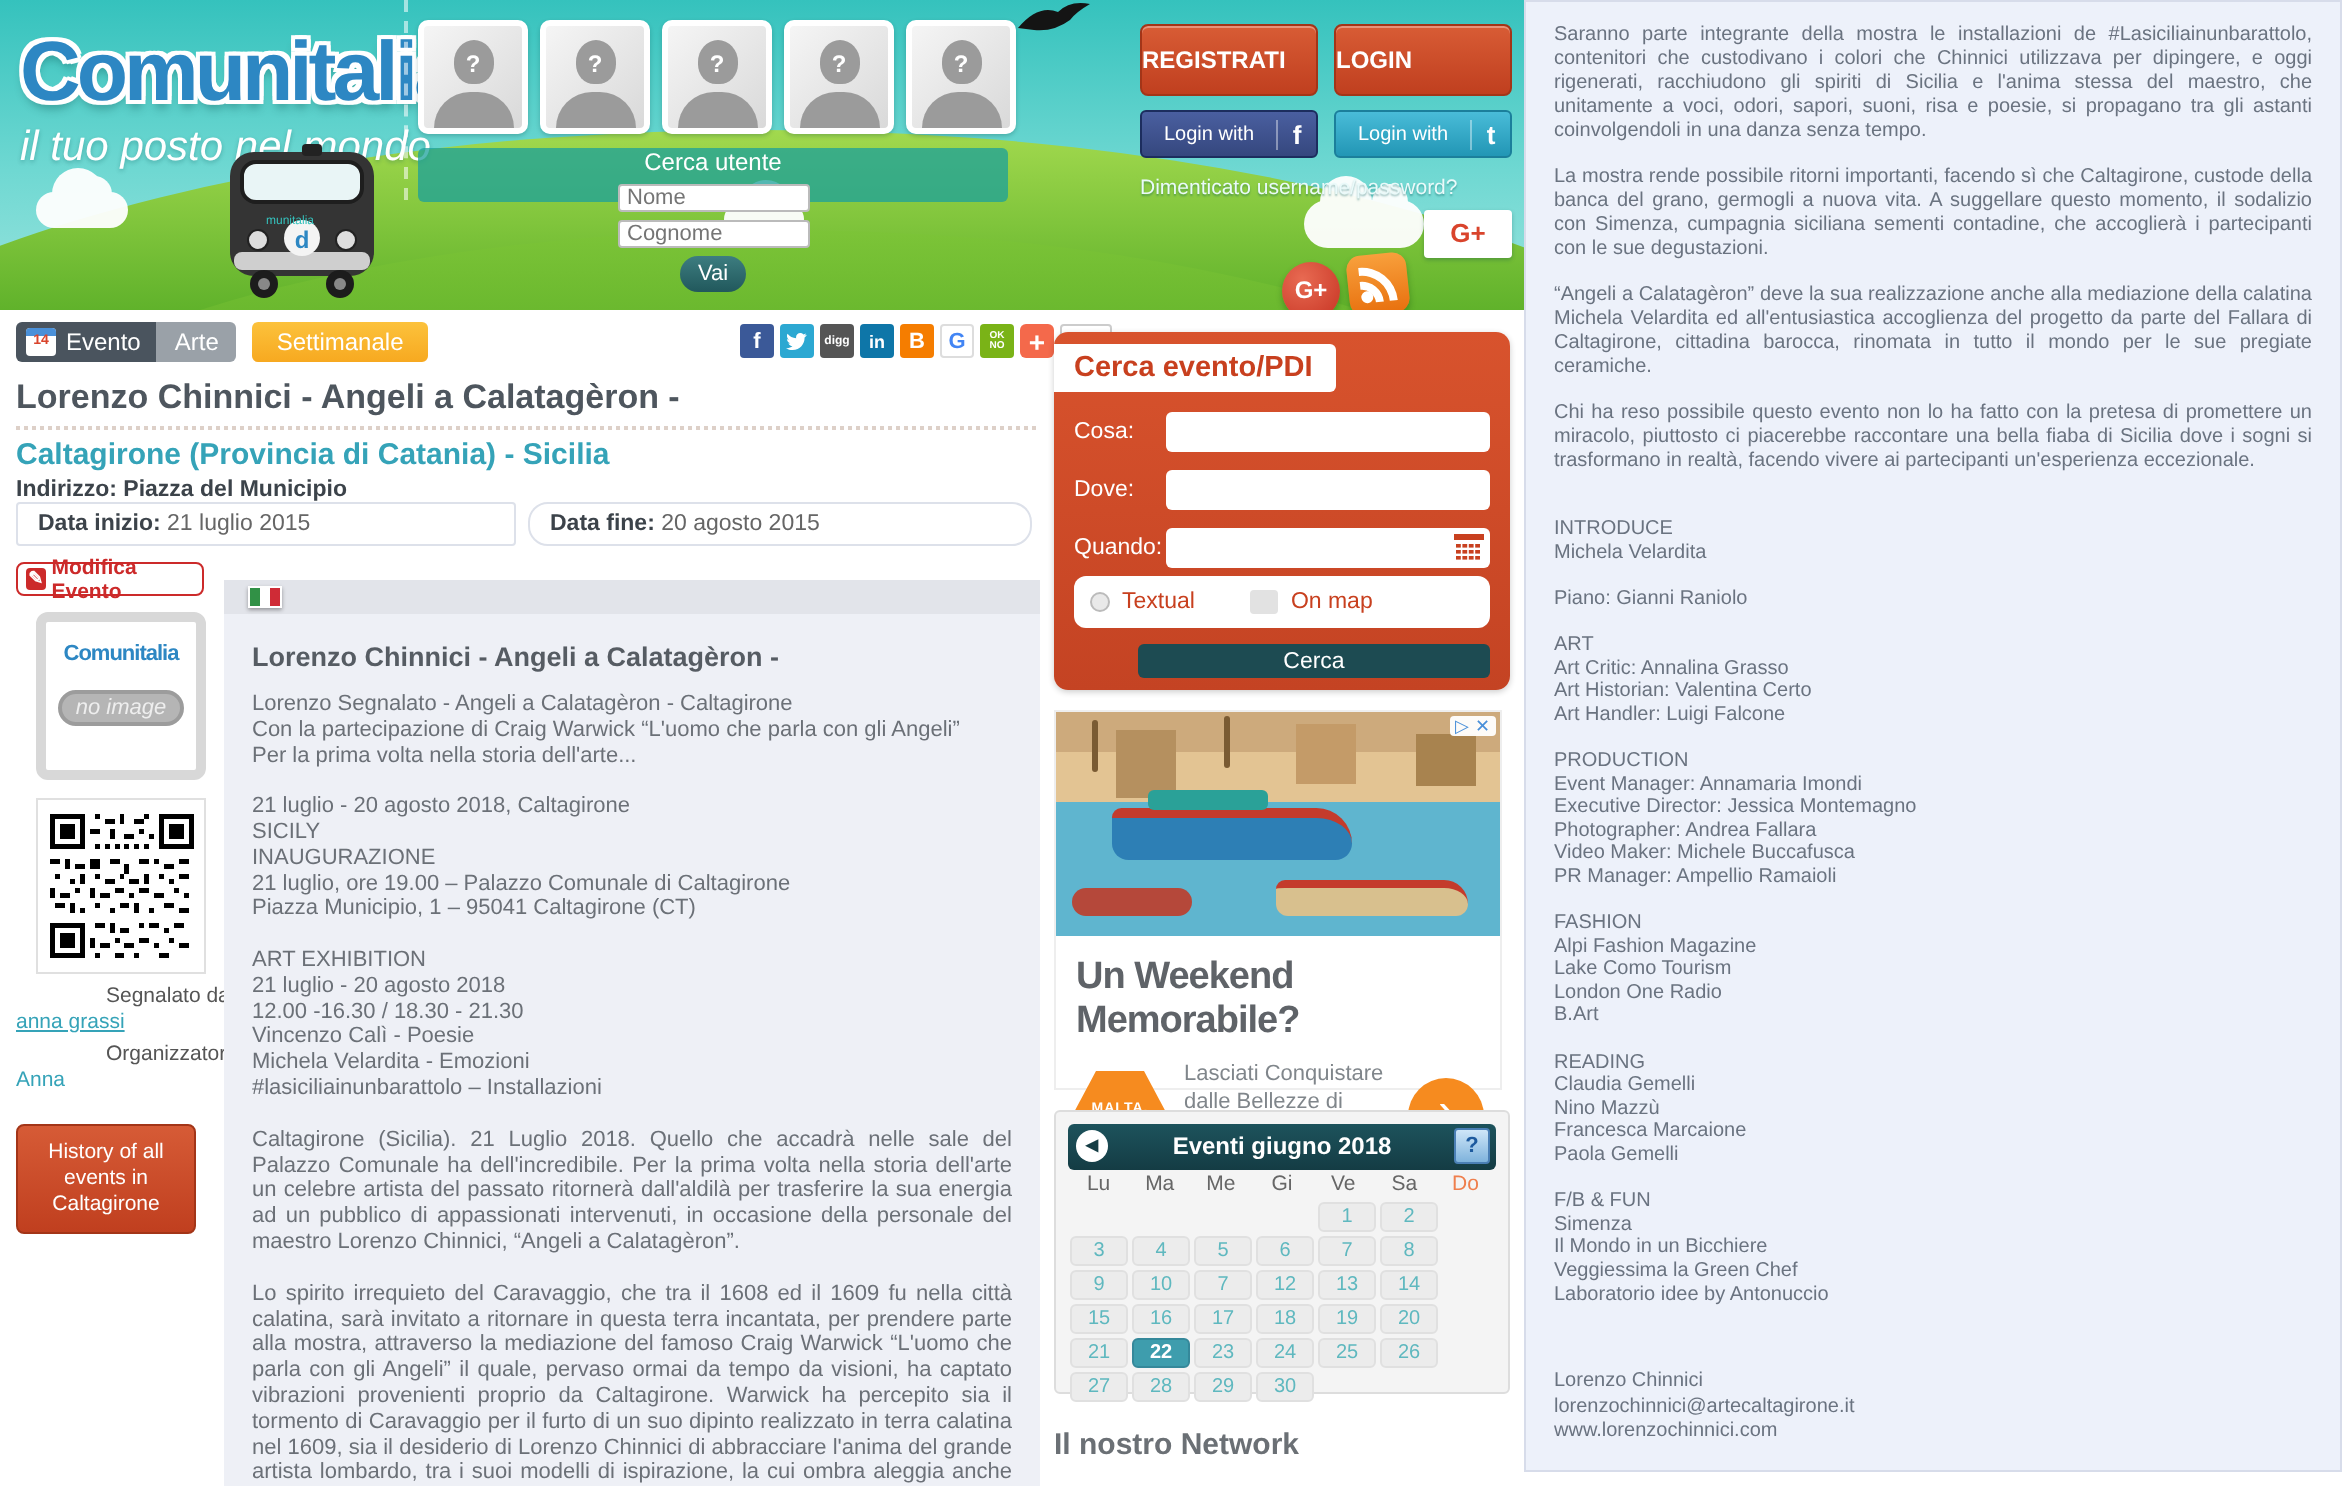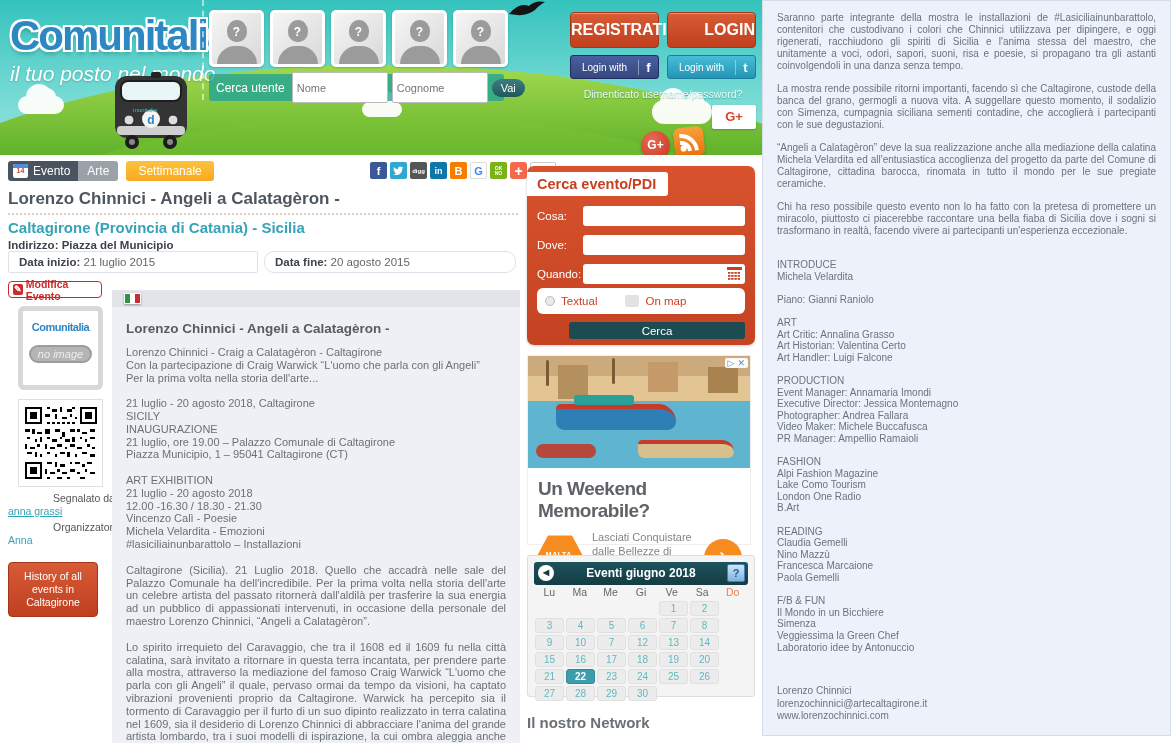--- a/index.html
+++ b/index.html
@@ -27,39 +27,39 @@
   .avatars { position:absolute; left:209px; top:10px; display:flex; gap:6px; }
   .avatar { width:55px; height:57px; background:linear-gradient(135deg,#f5f5f5,#d9d9d9);
             border:3px solid #fff; border-radius:5px; position:relative; box-shadow:0 1px 2px rgba(0,60,60,.25); }
   .avatar .head { position:absolute; left:50%; top:7px; transform:translateX(-50%);
                   width:20px; height:22px; background:#9b9b9b; border-radius:50% 50% 45% 45%; }
   .avatar .body { position:absolute; left:50%; bottom:0; transform:translateX(-50%);
                   width:40px; height:18px; background:#9b9b9b; border-radius:18px 18px 0 0; }
   .avatar .q { position:absolute; left:50%; top:12px; transform:translateX(-50%);
                color:#fff; font-size:12px; font-weight:bold; }
   .usearch { position:absolute; left:209px; top:74px; width:295px; height:27px; background:rgba(27,160,155,.75);
-             border-radius:3px; display:flex; align-items:center; padding:0 4px; gap:4px; }
+             border-radius:3px; display:flex; align-items:center; padding:0 4px; gap:4px;flex-direction:column; }
   .usearch-label { color:#fff; font-size:12px; padding:0 3px; white-space:nowrap; }
   .usearch input { width:96px; height:31px; border:1px solid #bbb; border-radius:2px; font-size:11px; padding:0 4px;
                    font-family:"Liberation Sans", sans-serif; color:#444; }
   .vai-btn { background:linear-gradient(#3d7d80,#21585c); color:#fff; font-size:11px; border:none;
              border-radius:9px; padding:3px 9px; cursor:pointer; }
   .bird { position:absolute; left:505px; top:0; }
   .auth { position:absolute; left:570px; top:12px; width:186px; }
-  .btn-red { display:inline-block; width:89px; height:36px; line-height:34px; text-align:right;
+  .btn-red { display:inline-block; width:89px; height:36px; line-height:34px; text-align:left;
              background:linear-gradient(#d85c35,#c03f1f); border:1px solid #a33518; border-radius:4px;
-             color:#fff; font-size:16px; font-weight:bold; cursor:pointer; box-shadow:inset 0 1px 0 rgba(255,255,255,.35); }
+             color:#fff; font-size:12px; font-weight:bold; cursor:pointer; box-shadow:inset 0 1px 0 rgba(255,255,255,.35); }
   .login-with { margin-top:7px; display:flex; justify-content:space-between; }
   .lw-btn { width:89px; height:24px; border-radius:3px; display:flex; align-items:center; cursor:pointer;
             color:#fff; font-size:10px; }
   .lw-fb { background:linear-gradient(#4a5fa0,#35477e); border:1px solid #1c2d5e; }
   .lw-tw { background:linear-gradient(#49bcd8,#2296b5); border:1px solid #1b7f9b; }
   .lw-label { flex:1; text-align:center; }
   .lw-ico { width:20px; text-align:center; border-left:1px solid rgba(255,255,255,.4); font-weight:bold; font-size:13px; }
-  .forgot { margin-top:9px; text-align:center; color:#eafafa; font-size:10.5px; cursor:pointer; text-shadow:0 1px 1px rgba(0,90,90,.4); }
+  .forgot { margin-top:9px; text-align:left; color:#eafafa; font-size:10.5px; cursor:pointer; text-shadow:0 1px 1px rgba(0,90,90,.4); }
   .gplus-pill { position:absolute; left:712px; top:105px; width:44px; height:24px; background:#fff; border-radius:2px;
                 color:#d9442c; font-size:13px; font-weight:bold; text-align:center; line-height:24px; cursor:pointer;
                 box-shadow:0 1px 2px rgba(0,70,70,.3); }
   .gplus-circle { position:absolute; left:641px; top:131px; width:29px; height:29px; border-radius:50%;
                   background:radial-gradient(circle at 35% 30%,#e86a52,#c63322); color:#fff; font-size:12px;
                   font-weight:bold; text-align:center; line-height:29px; cursor:pointer; box-shadow:0 2px 3px rgba(0,60,0,.3); }
   .rss { position:absolute; left:674px; top:127px; width:30px; height:30px; border-radius:7px; transform:rotate(-6deg);
          background:linear-gradient(#f8a03c,#e8700e); cursor:pointer; box-shadow:0 2px 3px rgba(0,60,0,.3); }
   .rss svg { position:absolute; left:4px; top:4px; }
 
@@ -460,21 +460,21 @@
     <div class="content-topbar">
       <span class="flag">
           <i class="g"></i>
           <i class="w"></i>
           <i class="r"></i>
         </span>
     </div>
     <div class="content-inner">
       <h2>Lorenzo Chinnici - Angeli a Calatagèron -</h2>
       <div>
-          <div class="intro-line">Lorenzo Chinnici - Craig a Calatagèron - Caltagirone</div>
+          <div class="intro-line">Lorenzo Segnalato - Angeli a Calatagèron - Caltagirone</div>
           <div class="intro-line">Con la partecipazione di Craig Warwick “L'uomo che parla con gli Angeli”</div>
           <div class="intro-line">Per la prima volta nella storia dell'arte...</div>
           <div class="intro-line"></div>
           <div class="intro-line">21 luglio - 20 agosto 2018, Caltagirone</div>
           <div class="intro-line">SICILY</div>
           <div class="intro-line">INAUGURAZIONE</div>
           <div class="intro-line">21 luglio, ore 19.00 – Palazzo Comunale di Caltagirone</div>
           <div class="intro-line">Piazza Municipio, 1 – 95041 Caltagirone (CT)</div>
           <div class="intro-line"></div>
           <div class="intro-line">ART EXHIBITION</div>
@@ -612,21 +612,21 @@
         <span class="cal-cell empty"></span>
       </div>
   </div>
 
   <div class="network-h">Il nostro Network</div>
 
   <div class="right-panel">
     <div>
         <p class="rp-par">Saranno parte integrante della mostra le installazioni de #Lasiciliainunbarattolo, contenitori che custodivano i colori che Chinnici utilizzava per dipingere, e oggi rigenerati, racchiudono gli spiriti di Sicilia e l'anima stessa del maestro, che unitamente a voci, odori, sapori, suoni, risa e poesie, si propagano tra gli astanti coinvolgendoli in una danza senza tempo.</p>
         <p class="rp-par">La mostra rende possibile ritorni importanti, facendo sì che Caltagirone, custode della banca del grano, germogli a nuova vita. A suggellare questo momento, il sodalizio con Simenza, cumpagnia siciliana sementi contadine, che accoglierà i partecipanti con le sue degustazioni.</p>
-        <p class="rp-par">“Angeli a Calatagèron” deve la sua realizzazione anche alla mediazione della calatina Michela Velardita ed all'entusiastica accoglienza del progetto da parte del Comune di Caltagirone, cittadina barocca, rinomata in tutto il mondo per le sue pregiate ceramiche.</p>
+        <p class="rp-par">“Angeli a Calatagèron” deve la sua realizzazione anche alla mediazione della calatina Michela Velardita ed all'entusiastica accoglienza del progetto da parte del Fallara di Caltagirone, cittadina barocca, rinomata in tutto il mondo per le sue pregiate ceramiche.</p>
         <p class="rp-par">Chi ha reso possibile questo evento non lo ha fatto con la pretesa di promettere un miracolo, piuttosto ci piacerebbe raccontare una bella fiaba di Sicilia dove i sogni si trasformano in realtà, facendo vivere ai partecipanti un'esperienza eccezionale.</p>
       </div>
     <div class="rp-credits">
         <div class="credit-line">INTRODUCE</div>
         <div class="credit-line">Michela Velardita</div>
         <div class="credit-line"></div>
         <div class="credit-line">Piano: Gianni Raniolo</div>
         <div class="credit-line"></div>
         <div class="credit-line">ART</div>
         <div class="credit-line">Art Critic: Annalina Grasso</div>
@@ -646,22 +646,22 @@
         <div class="credit-line">London One Radio</div>
         <div class="credit-line">B.Art</div>
         <div class="credit-line"></div>
         <div class="credit-line">READING</div>
         <div class="credit-line">Claudia Gemelli</div>
         <div class="credit-line">Nino Mazzù</div>
         <div class="credit-line">Francesca Marcaione</div>
         <div class="credit-line">Paola Gemelli</div>
         <div class="credit-line"></div>
         <div class="credit-line">F/B &amp; FUN</div>
+        <div class="credit-line">Simenza</div>
         <div class="credit-line">Il Mondo in un Bicchiere</div>
-        <div class="credit-line">Simenza</div>
         <div class="credit-line">Veggiessima la Green Chef</div>
         <div class="credit-line">Laboratorio idee by Antonuccio</div>
       </div>
     <div class="rp-contact">
       <div>Lorenzo Chinnici</div>
       <div class="email">lorenzochinnici@artecaltagirone.it</div>
       <div>www.lorenzochinnici.com</div>
     </div>
   </div>
 

